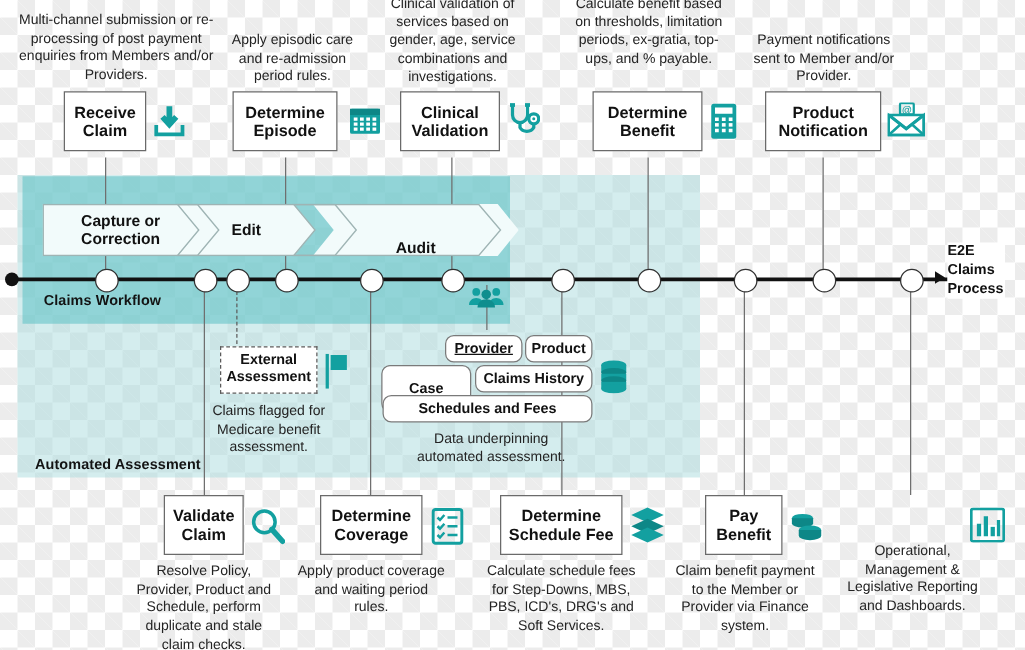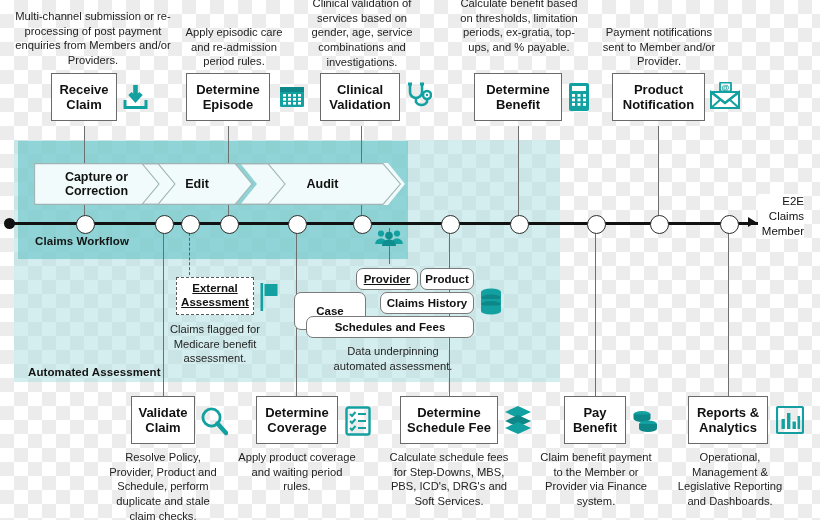--- a/index.html
+++ b/index.html
@@ -83,27 +83,26 @@
     font-weight:bold;font-size:11.5px;color:#111;box-sizing:border-box;z-index:5;
   }
 
   
   .ext-box{
     position:absolute;left:176px;top:277px;width:78px;height:38px;
     border:1.4px dashed #5b5b5b;background:#fff;
     display:flex;align-items:center;justify-content:center;text-align:center;
     font-weight:bold;font-size:11.5px;line-height:1.18;color:#111;z-index:5;
     box-sizing:border-box;
-    text-decoration:underline;
   }
 
   
   .e2e{
     position:absolute;left:758px;top:194px;width:46px;
-    text-align:right;font-weight:normal;font-size:11.5px;line-height:1.3;color:#111;
+    text-align:left;font-weight:bold;font-size:11.5px;line-height:1.3;color:#111;
     background:#fff;z-index:6;
   }
   .e2e-arrow{
     position:absolute;left:748px;top:217px;width:0;height:0;z-index:6;
     border-top:5px solid transparent;border-bottom:5px solid transparent;
     border-left:8px solid #111;
   }
 
   .icon{position:absolute;z-index:6;}
 </style>
@@ -127,36 +126,36 @@
     <circle cx="15" cy="7.5" r="3.8" fill="#0e8e8e"></circle>
     <path d="M8 18c0-4 3.1-6.6 7-6.6s7 2.6 7 6.6z" fill="#0e8e8e"></path>
   </svg>
 
   <div class="chev c1" style="left:34px;width:125px;">
     <span>Capture or Correction</span>
   </div>
   <div class="chev cN" style="left:142px;width:110px;">
     <span>Edit</span>
   </div>
-  <div class="chev cN" style="left:240px;width:165px;">
+  <div class="chev cN" style="left:250px;width:165px;align-items:flex-end;">
     <span>Audit</span>
   </div>
   <svg class="chev-outline" style="left:34px;width:368px;" width="368" height="42" viewBox="0 0 368 42">
     <path d="M0.6 0.6 H124 L141 21 L124 41.4 H0.6 Z" fill="none" stroke="#9fb4b4" stroke-width="1.1"></path>
     <path d="M108 0.6 H234 L251 21 L234 41.4 H108 L125 21 Z" fill="none" stroke="#9fb4b4" stroke-width="1.1"></path>
     <path d="M201 0.6 H349 L366.4 21 L349 41.4 H201 L218 21 Z" fill="none" stroke="#9fb4b4" stroke-width="1.1"></path>
   </svg>
 
   <div class="axis"></div>
   <div class="axis-cap"></div>
   <div class="e2e-arrow"></div>
   <div class="e2e">
     <div>E2E</div>
     <div>Claims</div>
-    <div>Member</div>
+    <div>Process</div>
   </div>
 
   <div class="stem" style="left:84px;top:126px;height:92px;"></div>
   <div class="stem" style="left:228px;top:126px;height:92px;"></div>
   <div class="stem" style="left:361px;top:126px;height:92px;"></div>
   <div class="stem" style="left:518px;top:126px;height:92px;"></div>
   <div class="stem" style="left:658px;top:126px;height:92px;"></div>
 
   <div class="stem" style="left:163px;top:228px;height:168px;"></div>
   <div class="stem dashed" style="left:189px;top:228px;height:52px;"></div>
@@ -288,21 +287,21 @@
 
   <div class="pill" style="left:306px;top:268px;width:48px;height:22px;margin-top:24px;">
     <span>Policy</span>
   </div>
   <div class="pill" style="left:356px;top:268px;width:62px;height:22px;text-decoration:underline;">
     <span>Provider</span>
   </div>
   <div class="pill" style="left:420px;top:268px;width:54px;height:22px;">
     <span>Product</span>
   </div>
-  <div class="pill" style="left:294px;top:292px;width:72px;height:38px;">
+  <div class="pill" style="left:305px;top:292px;width:72px;height:38px;">
     <span>Case</span>
   </div>
   <div class="pill" style="left:380px;top:292px;width:94px;height:22px;">
     <span>Claims History</span>
   </div>
   <div class="pill" style="left:306px;top:316px;width:168px;height:22px;">
     <span>Schedules and Fees</span>
   </div>
   <svg class="icon" style="left:480px;top:288px;" width="22" height="27" viewBox="0 0 22 27">
     <ellipse cx="11" cy="4" rx="10" ry="3.6" fill="#13a0a0"></ellipse>
@@ -364,28 +363,22 @@
     </div>
   </div>
   <svg class="icon" style="left:631px;top:410px;" width="28" height="24" viewBox="0 0 28 24">
     <ellipse cx="11" cy="4.5" rx="8.5" ry="3.4" fill="#13a0a0"></ellipse>
     <path d="M2.5 4.5 v4 a8.5 3.4 0 0 0 17 0 v-4" fill="#0d8787"></path>
     <ellipse cx="17" cy="14" rx="9" ry="3.6" fill="#13a0a0"></ellipse>
     <path d="M8 14 v4.5 a9 3.6 0 0 0 18 0 V14" fill="#0d8787"></path>
   </svg>
   <div class="caption" style="left:537px;top:450px;width:118px;">Claim benefit payment to the Member or Provider via Finance system.</div>
 
-  <div class="pbox" style="left:688px;top:396px;width:80px;height:48px;">
-    <div>
-      <div>Reports &amp;</div>
-      <div>Analytics</div>
-    </div>
-  </div>
   <svg class="icon" style="left:776px;top:406px;" width="28" height="28" viewBox="0 0 28 28">
     <rect x="1" y="1" width="26" height="26" rx="1.5" fill="none" stroke="#13a0a0" stroke-width="2.2"></rect>
     <rect x="5.5" y="13" width="3.4" height="10" fill="#13a0a0"></rect>
     <rect x="11" y="7" width="3.4" height="16" fill="#13a0a0"></rect>
     <rect x="16.5" y="15.5" width="3.4" height="7.5" fill="#13a0a0"></rect>
     <rect x="21.5" y="10" width="2.6" height="13" fill="#13a0a0"></rect>
   </svg>
-  <div class="caption" style="left:667px;top:450px;width:126px;text-align:center;">Operational, Management &amp; Legislative Reporting and Dashboards.</div>
+  <div class="caption" style="left:667px;top:434px;width:126px;text-align:center;">Operational, Management &amp; Legislative Reporting and Dashboards.</div>
 
 </div>
 
 </body></html>

